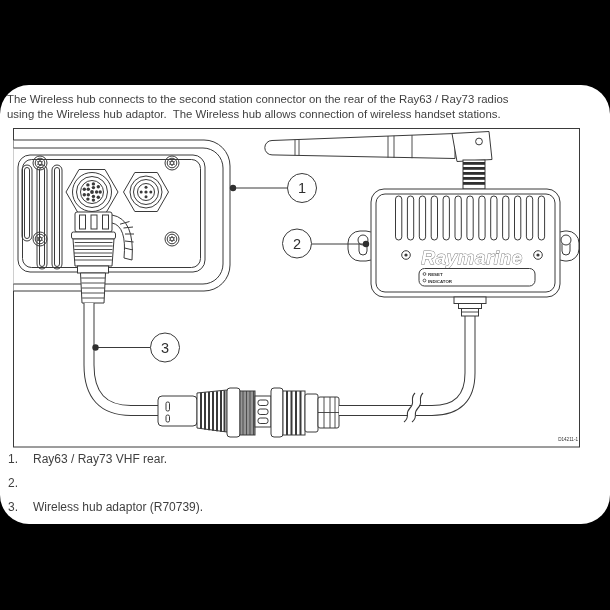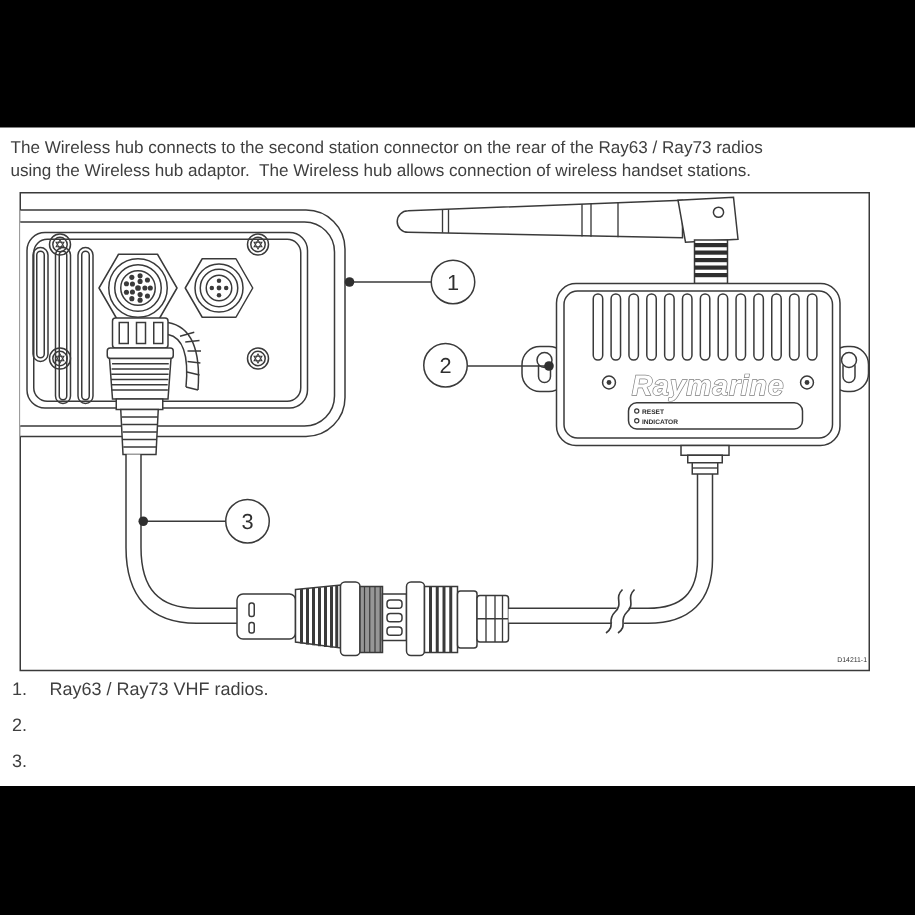--- a/index.html
+++ b/index.html
@@ -1,21 +1,21 @@
 <!DOCTYPE html>
 <html><head>
 <meta charset="utf-8">
 <style>
   html,body{margin:0;padding:0;background:#000;}
   .screen{position:relative;width:610px;height:610px;background:#000;overflow:hidden;
           font-family:"Liberation Sans",sans-serif;}
   .letterbox{position:absolute;left:0;width:610px;background:#000;}
   .letterbox.top{top:0;height:85px;}
   .letterbox.bottom{top:524px;height:86px;}
-  .page{position:absolute;left:0;top:85px;width:610px;height:439px;background:#fff;}
+  .page{position:absolute;left:0;top:85px;width:610px;height:439px;background:#fff;border-radius:29px;}
   .intro{position:absolute;left:7px;top:7px;width:600px;font-size:11.4px;line-height:15px;
          color:#3f3f3f;white-space:pre-wrap;}
   .diagram{position:absolute;left:8px;top:42px;}
   .legend{position:absolute;left:8px;top:368px;}
   .legend-item{display:flex;font-size:12px;line-height:13px;color:#3f3f3f;margin-bottom:11px;}
   .legend-num{width:25px;flex:0 0 25px;}
   text{font-family:"Liberation Sans",sans-serif;}
 </style>
 </head>
 <body>
@@ -276,26 +276,27 @@
           <text x="157" y="225.7" text-anchor="middle" font-size="14.5" fill="#2f2f2f" stroke="none">3</text>
         </g>
 
         <text x="570" y="314" text-anchor="end" font-size="4.6" fill="#333" stroke="none">D14211-1</text>
       </g>
     </svg>
 
     <div class="legend">
       <div class="legend-item">
         <span class="legend-num">1.</span>
-        <span>Ray63 / Ray73 VHF radios.</span>
+        <span>Ray63 / Ray73 VHF rear.</span>
       </div>
       <div class="legend-item">
         <span class="legend-num">2.</span>
       </div>
       <div class="legend-item">
         <span class="legend-num">3.</span>
+        <span>Wireless hub adaptor (R70739).</span>
       </div>
     </div>
 
   </div>
 
   <div class="letterbox bottom"></div>
 </div>
 
 </body></html>

